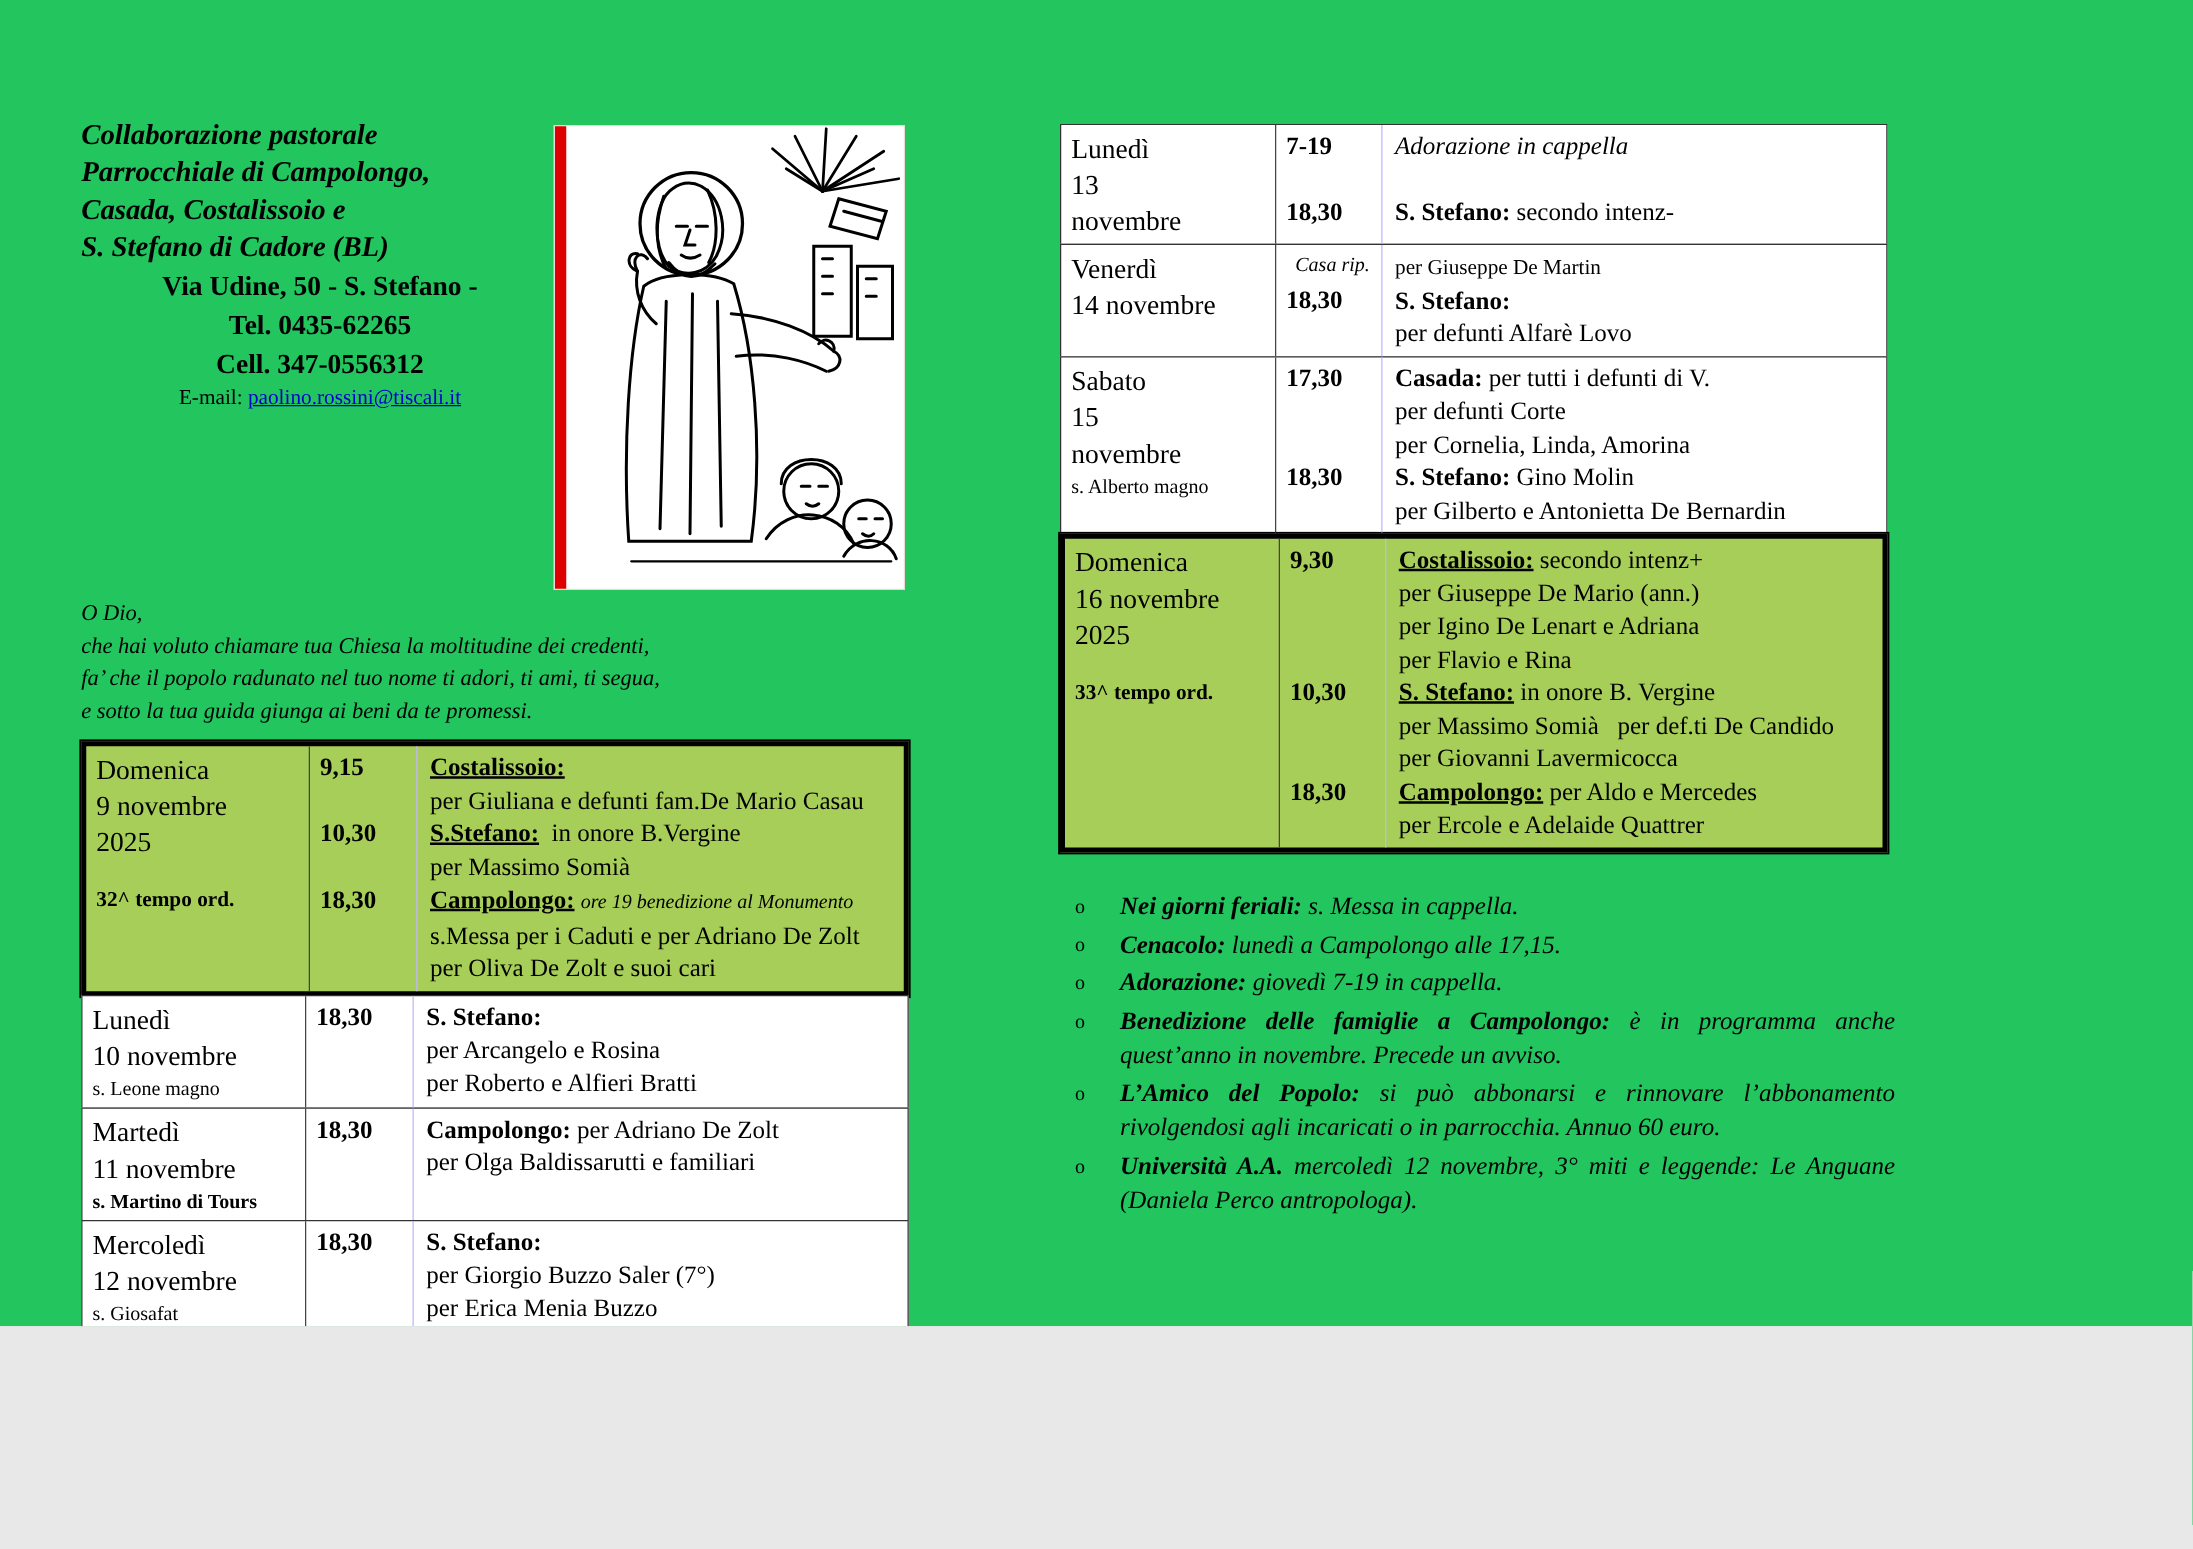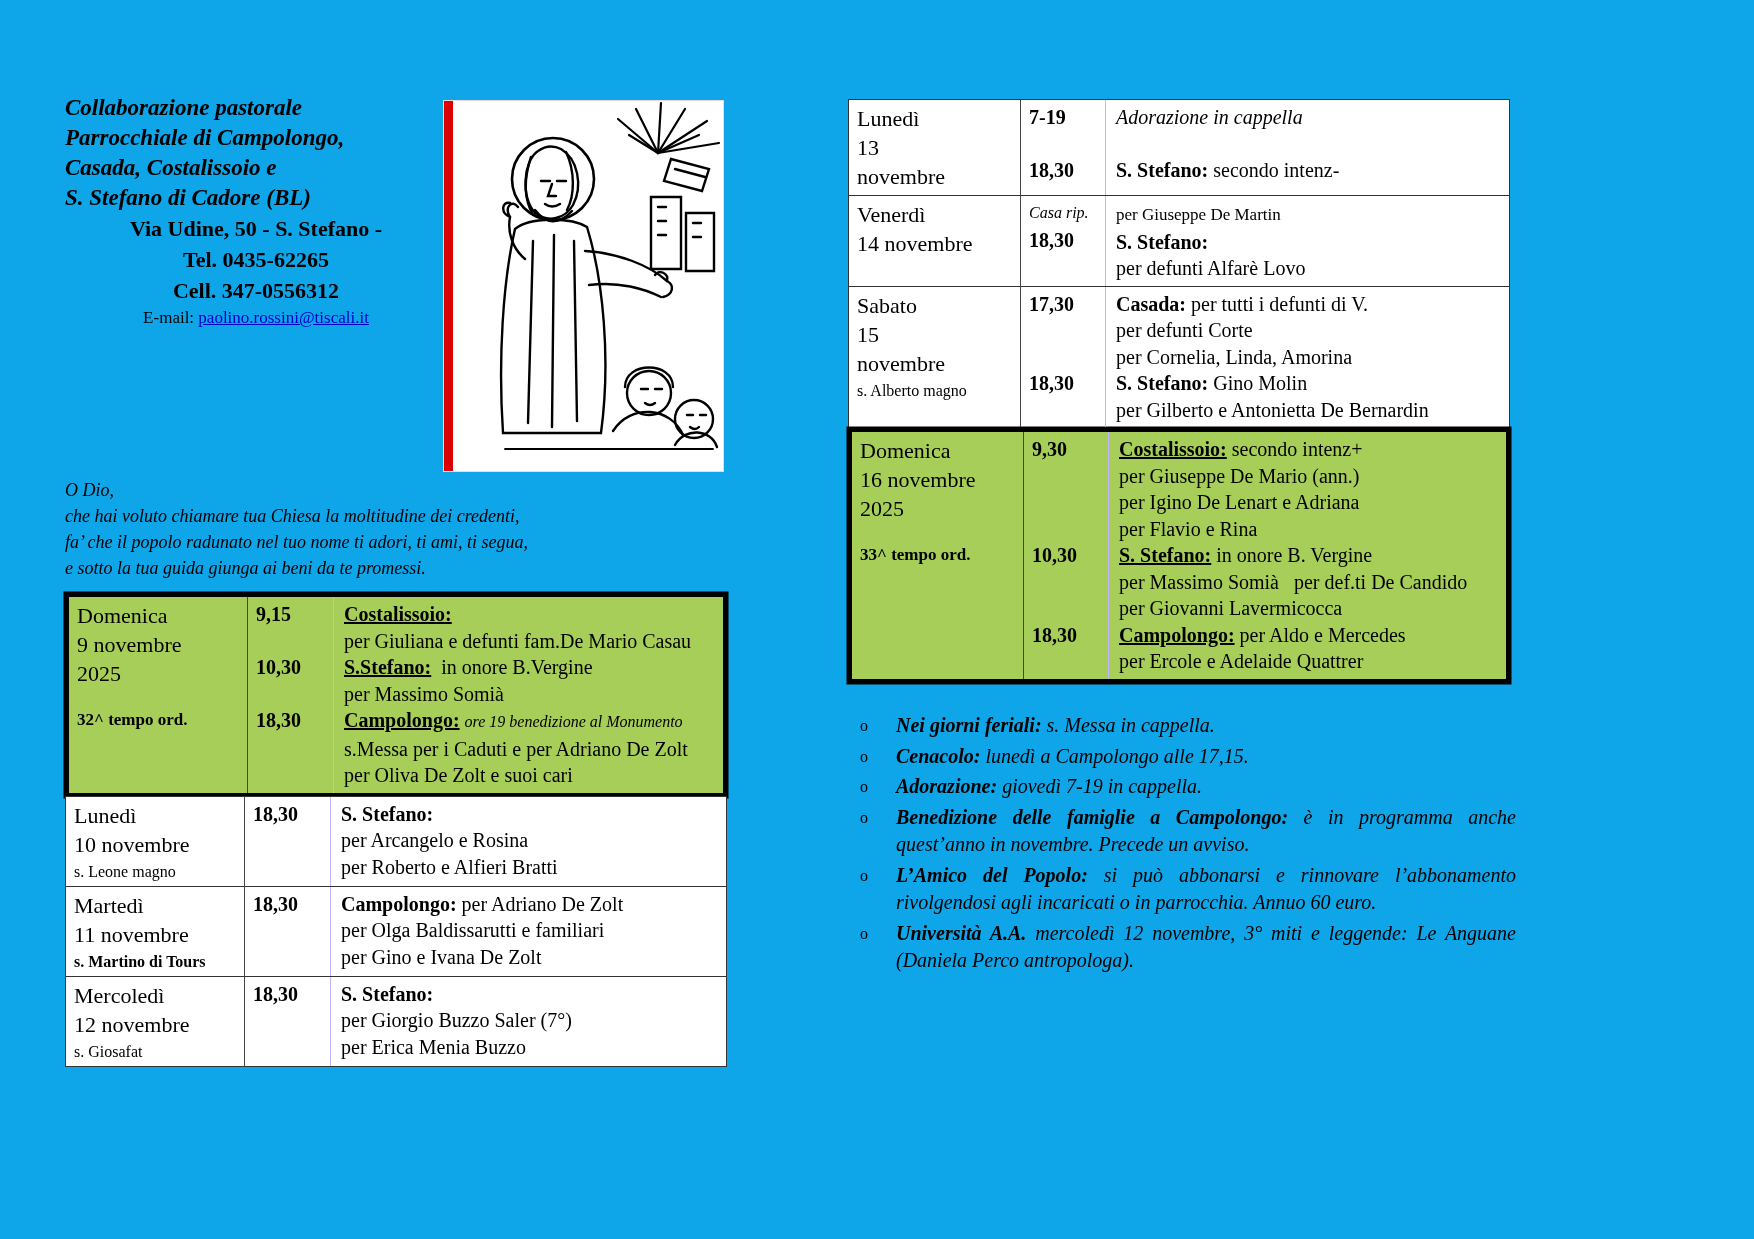--- a/index.html
+++ b/index.html
@@ -1,19 +1,19 @@
 <!DOCTYPE html>
 <html style="--green: #a7ce58; --link: #0000cc; --red: #dd0000;"><head>
 <meta charset="utf-8">
 <style>
   * { box-sizing: border-box; margin: 0; padding: 0; }
   html,body { background:#e8e8e8; }
   body { font-family: "Liberation Serif", "DejaVu Serif", serif; color:#000; }
   #page {
-    position: relative; width: 1754px; height: 1239px; background:#0ea5e9;
+    position: relative; width: 1754px; height: 1061px; background:#22c55e;
     overflow: hidden;
   }
   .abs { position: absolute; }
 
   
   #header-block { left:65px; top:93px; width:382px; }
   .title-line { font-size:23px; font-weight:bold; font-style:italic; line-height:30px; white-space:pre; }
   .contact-line { font-size:22px; line-height:31px; text-align:center;font-weight:bold; }
   .small-contact { font-size:17px; line-height:23px; text-align:center; }
   a.doc-link { color: var(--link,#0000cc); text-decoration: underline; cursor:pointer; }
@@ -35,21 +35,21 @@
   .t-row.hl { border:4px solid #000; background:var(--green,#a7ce58); box-shadow:0 0 0 1.5px #000; margin-top:0; }
   .t-row.hl > div { background:transparent; }
   .t-day { border-right:1px solid #444; padding:4px 4px 4px 8px; }
   .t-time { border-right:1px solid #c4b5fd; padding:4px 2px 4px 8px; }
   .t-content { padding:4px 2px 4px 10px; overflow:hidden; }
   .day-line { font-size:22px; line-height:29px; }
   .day-note { font-size:16px; line-height:20px; margin-top:3px; }
   .day-note.nb { font-weight:bold; }
   .t-row.hl .day-note { margin-top:22px; font-size:17px; }
   .time-line { font-size:20px; font-weight:bold; line-height:26.5px; white-space:pre; }
-  .time-line.cr { font-weight:normal; font-style:italic; font-size:16px; }
+  .time-line.cr { font-weight:normal; font-style:italic; font-size:16px;text-align:center; }
   .c-line { font-size:20px; line-height:26.5px; white-space:pre-wrap; }
   .seg.L { font-weight:bold; text-decoration:underline; }
   .seg.B { font-weight:bold; }
   .seg.I { font-style:italic; }
   .seg.SI { font-style:italic; font-size:16px; }
   .seg.S { font-size:17px; }
 
   #left-table { left:65px; top:593px; }
   #right-table { left:848px; top:100px; }
 
@@ -193,21 +193,20 @@
           <div class="day-note nb">s. Martino di Tours</div>
         </div>
         <div class="t-time">
           <div class="time-line ">18,30</div>
           <div class="time-line ">&nbsp;</div>
           <div class="time-line ">&nbsp;</div>
         </div>
         <div class="t-content">
           <div class="c-line"><span class="seg B">Campolongo:</span><span class="seg "> per Adriano De Zolt</span></div>
           <div class="c-line"><span class="seg ">per Olga Baldissarutti e familiari</span></div>
-          <div class="c-line"><span class="seg ">per Gino e Ivana De Zolt</span></div>
         </div>
       </div>
       <div class="t-row">
         <div class="t-day">
           <div class="day-line">Mercoledì</div>
           <div class="day-line">12 novembre</div>
           <div class="day-note">s. Giosafat</div>
         </div>
         <div class="t-time">
           <div class="time-line ">18,30</div>

